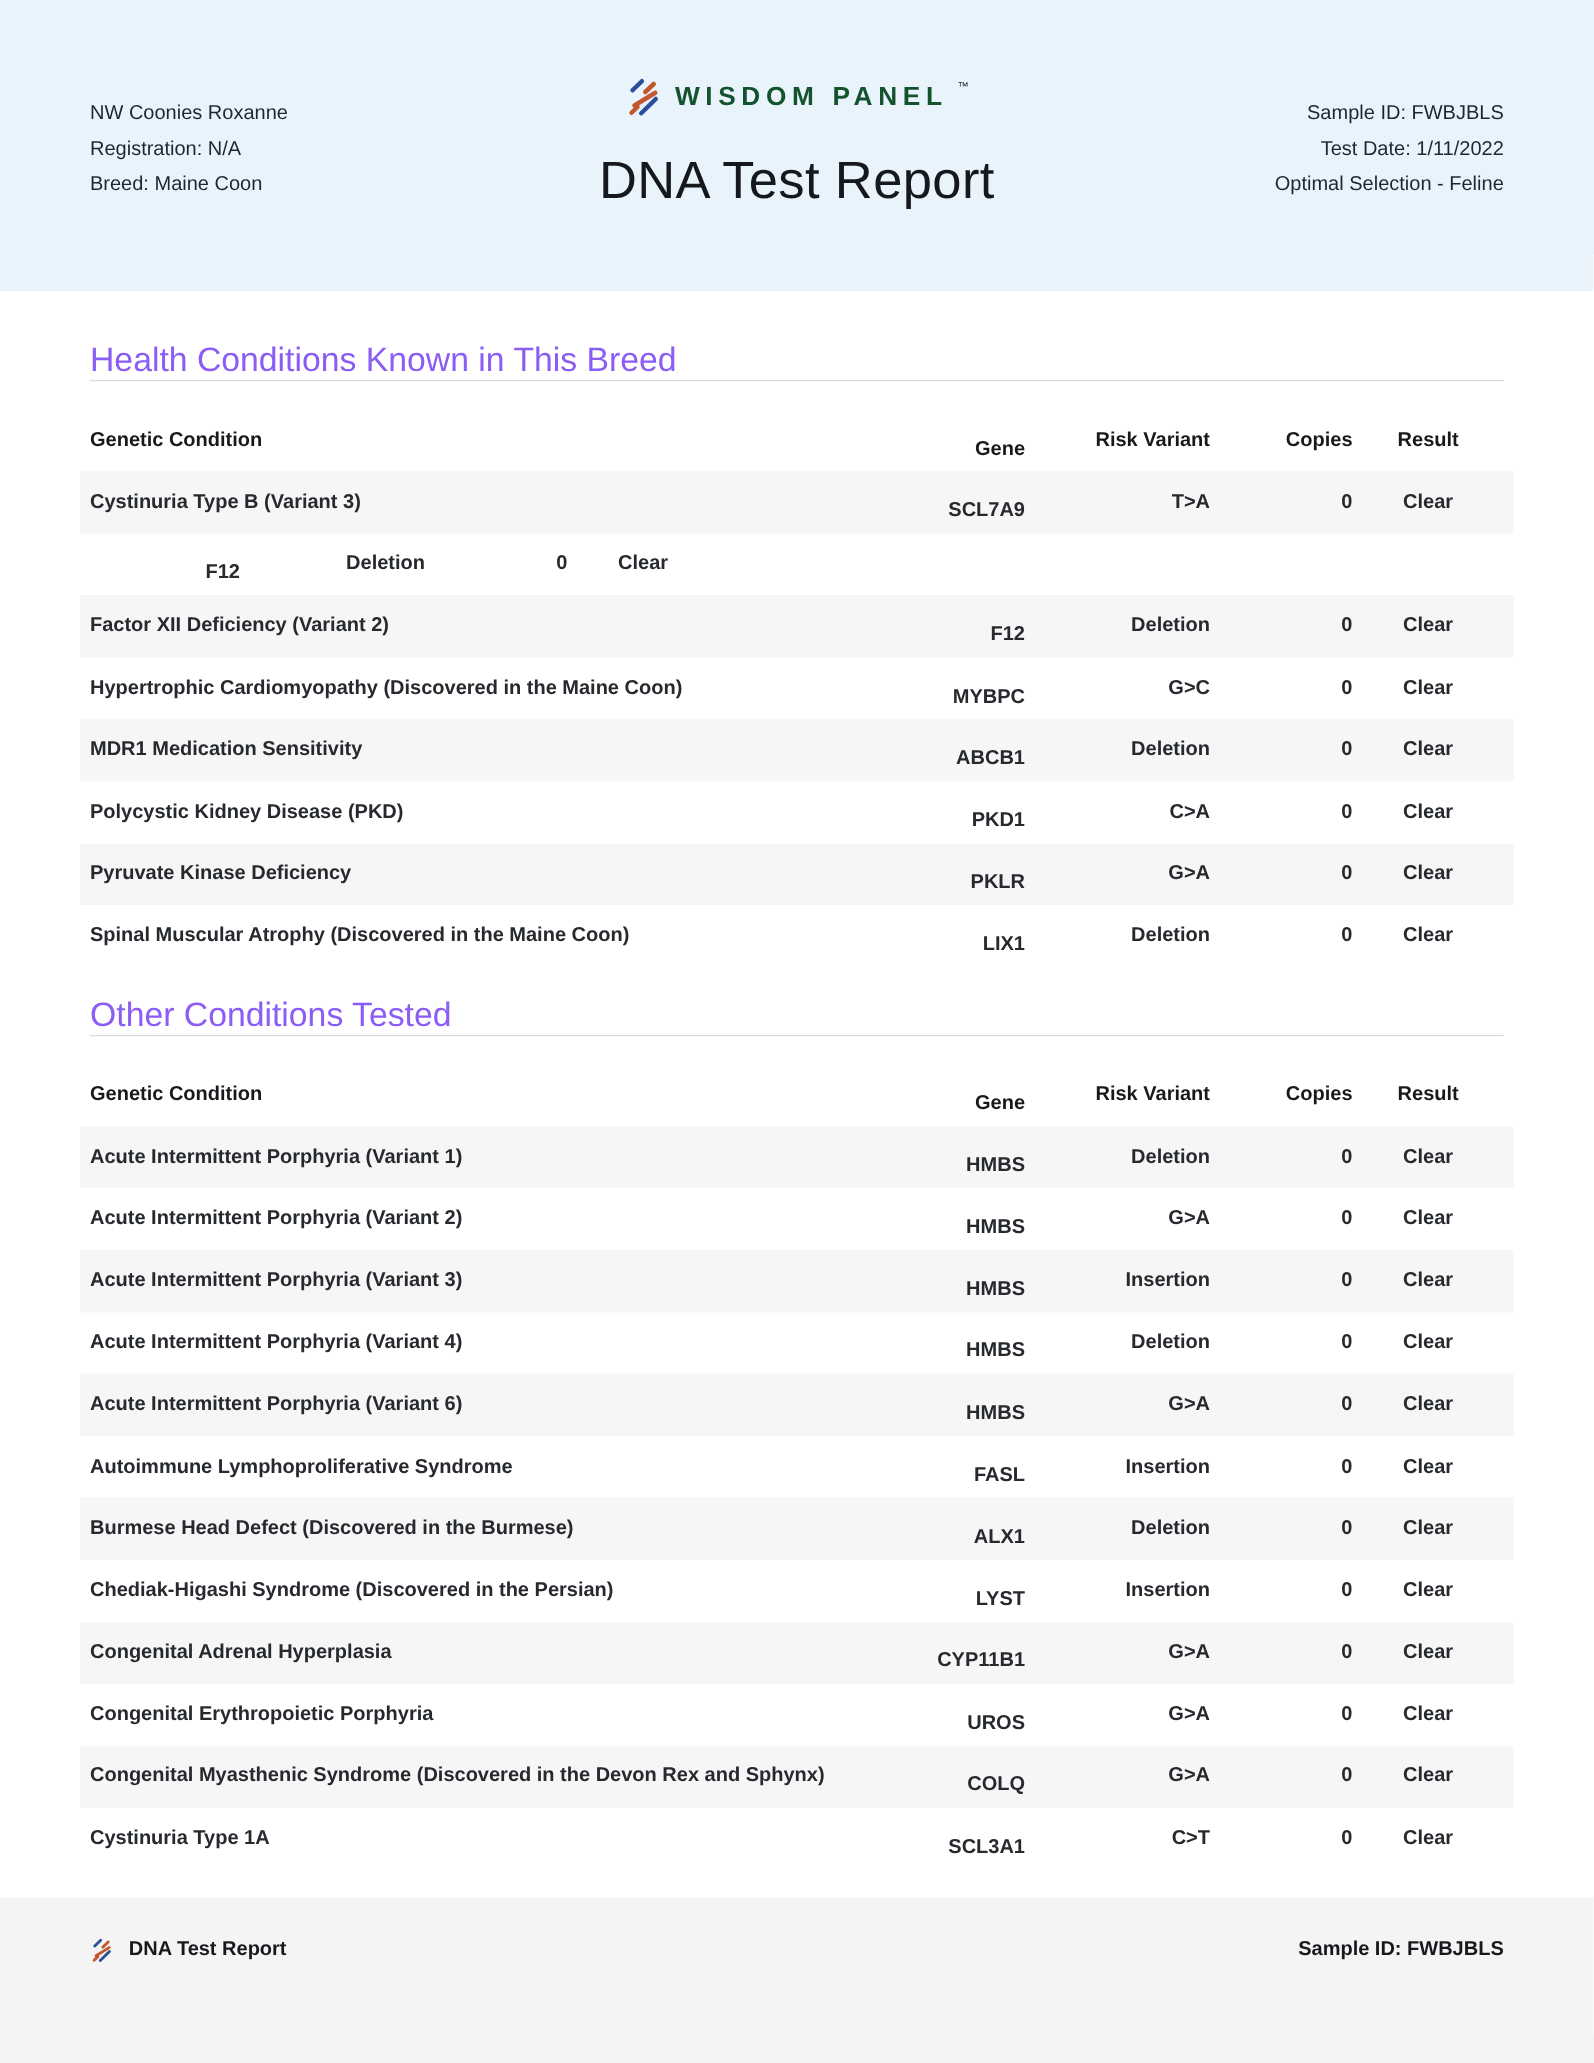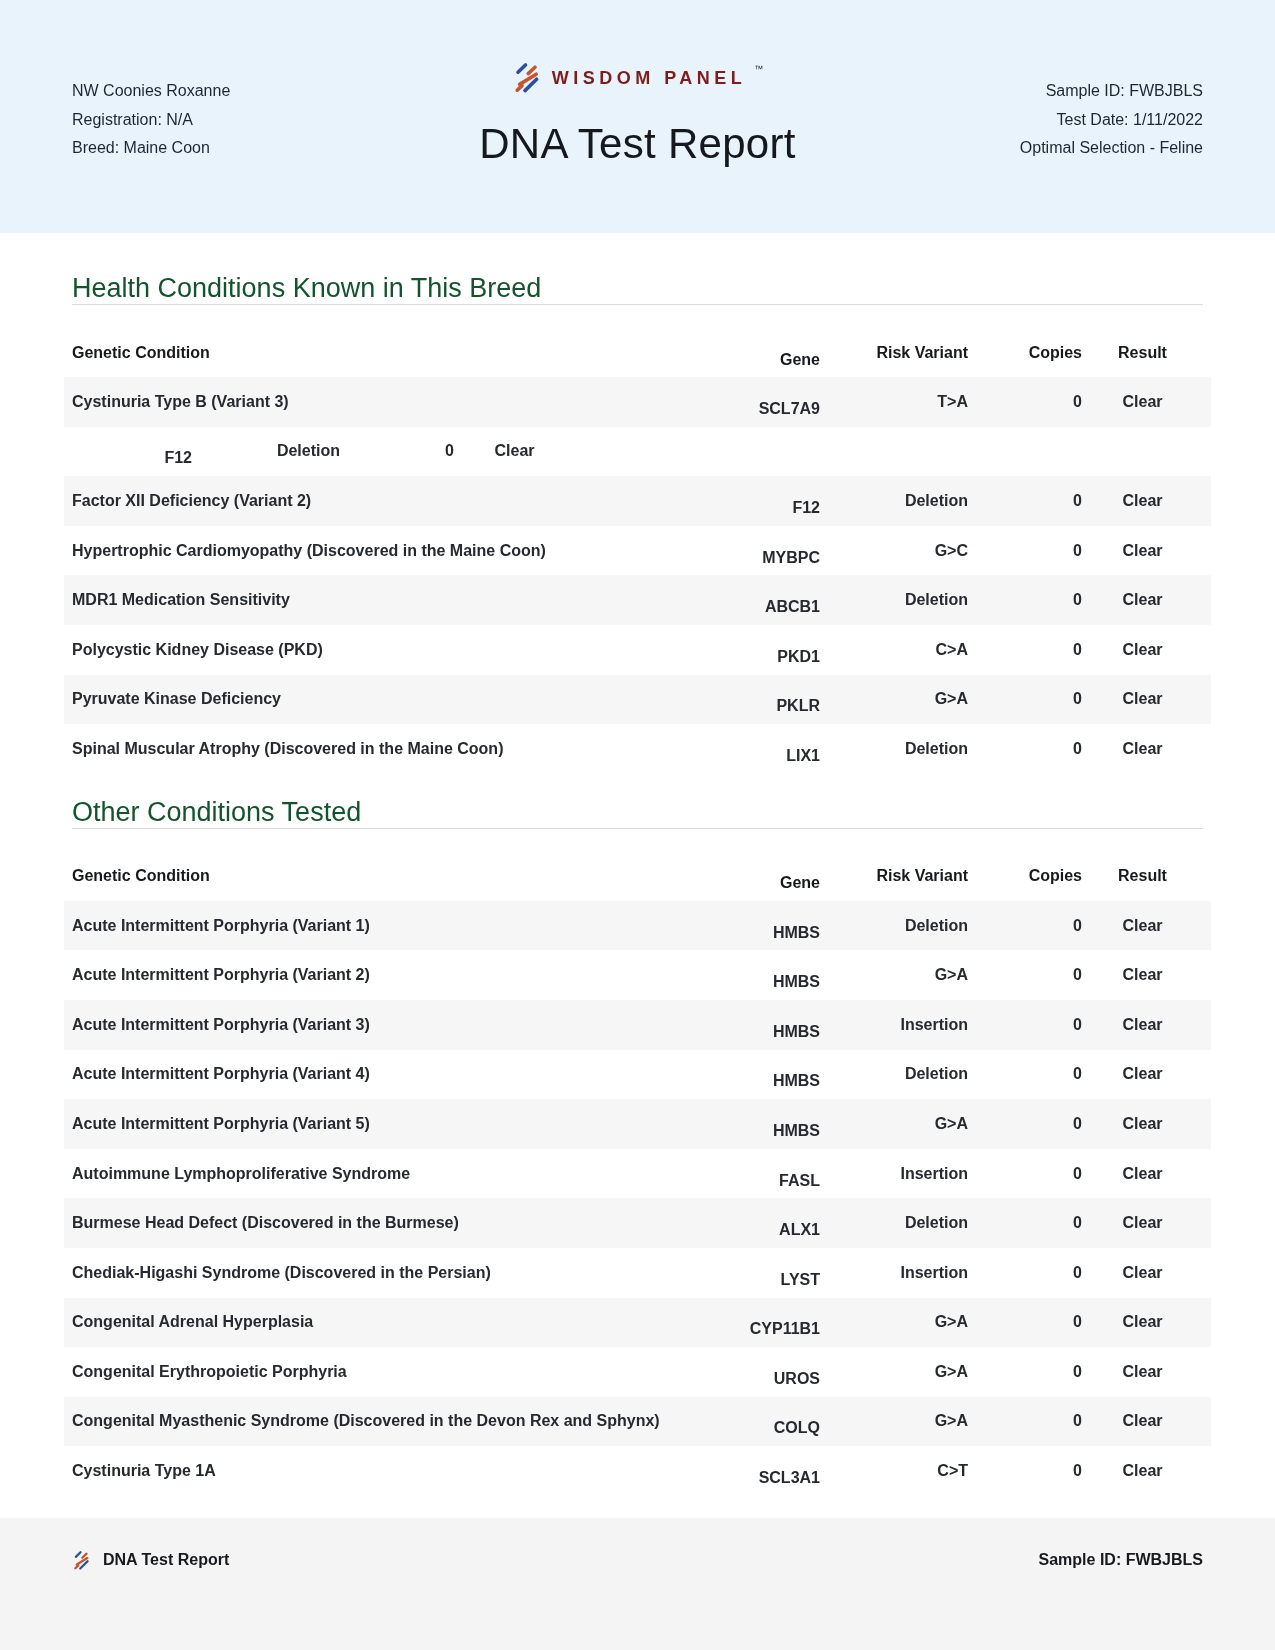--- a/index.html
+++ b/index.html
@@ -23,31 +23,31 @@
   .pet-info {
     position: absolute; top: 77px; left: 72px;
     font-size: 16px; line-height: 28.5px;
   }
   .sample-info {
     position: absolute; top: 77px; right: 72px;
     text-align: right; font-size: 16px; line-height: 28.5px;
   }
   .brand-block { position: absolute; top: 58px; left: 0; width: 100%; text-align: center; }
   .brand-line { display: flex; justify-content: center; align-items: center; gap: 10px; height: 40px; }
-  .wordmark { font-size: 18px; font-weight: 700; letter-spacing: 4.5px; color: #7f1d1d; }
+  .wordmark { font-size: 21px; font-weight: 700; letter-spacing: 4.5px; color: #14532d; }
   .tm { font-size: 9px; color: #141f2b; align-self: flex-start; margin-top: 6px; margin-left: -2px; }
   .report-title {
     margin: 22px 0 0; font-size: 42px; font-weight: 400;
     color: #15181c; letter-spacing: 0.3px;
   }
 
   
   .section-title {
     margin: 39px 72px 0; font-size: 27px; line-height: 32px;
-    font-weight: 400; color: #14532d;
+    font-weight: 400; color: #8b5cf6;
   }
   section + section .section-title { margin-top: 22px; }
   .rule { height: 1px; background: #d9dadc; margin: 0 72px; }
   .thead {
     display: flex; align-items: center;
     margin: 23px 64px 0; padding: 0 8px; height: 49px;
     font-size: 16px; font-weight: 700; color: #17191d;
   }
   .tbody { margin: 0 64px; }
   .trow {
@@ -214,21 +214,21 @@
     <span class="c-result">Clear</span>
   </div>
           <div class="trow">
     <span class="c-cond">Acute Intermittent Porphyria (Variant 4)</span>
     <span class="c-gene">HMBS</span>
     <span class="c-risk">Deletion</span>
     <span class="c-copies">0</span>
     <span class="c-result">Clear</span>
   </div>
           <div class="trow">
-    <span class="c-cond">Acute Intermittent Porphyria (Variant 5)</span>
+    <span class="c-cond">Acute Intermittent Porphyria (Variant 6)</span>
     <span class="c-gene">HMBS</span>
     <span class="c-risk">G&gt;A</span>
     <span class="c-copies">0</span>
     <span class="c-result">Clear</span>
   </div>
           <div class="trow">
     <span class="c-cond">Autoimmune Lymphoproliferative Syndrome</span>
     <span class="c-gene">FASL</span>
     <span class="c-risk">Insertion</span>
     <span class="c-copies">0</span>

